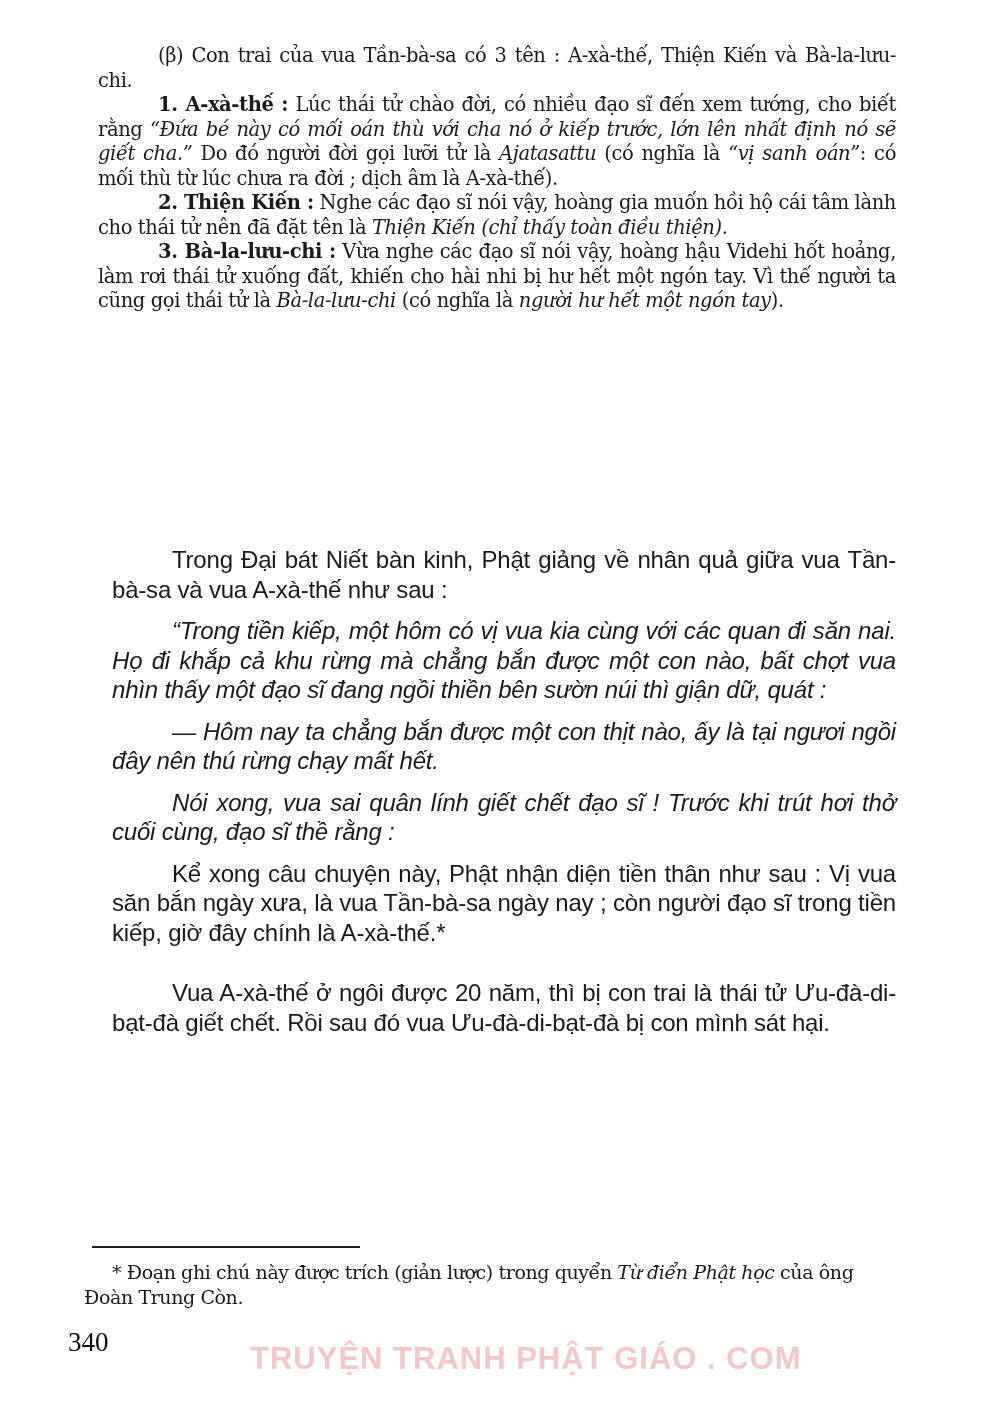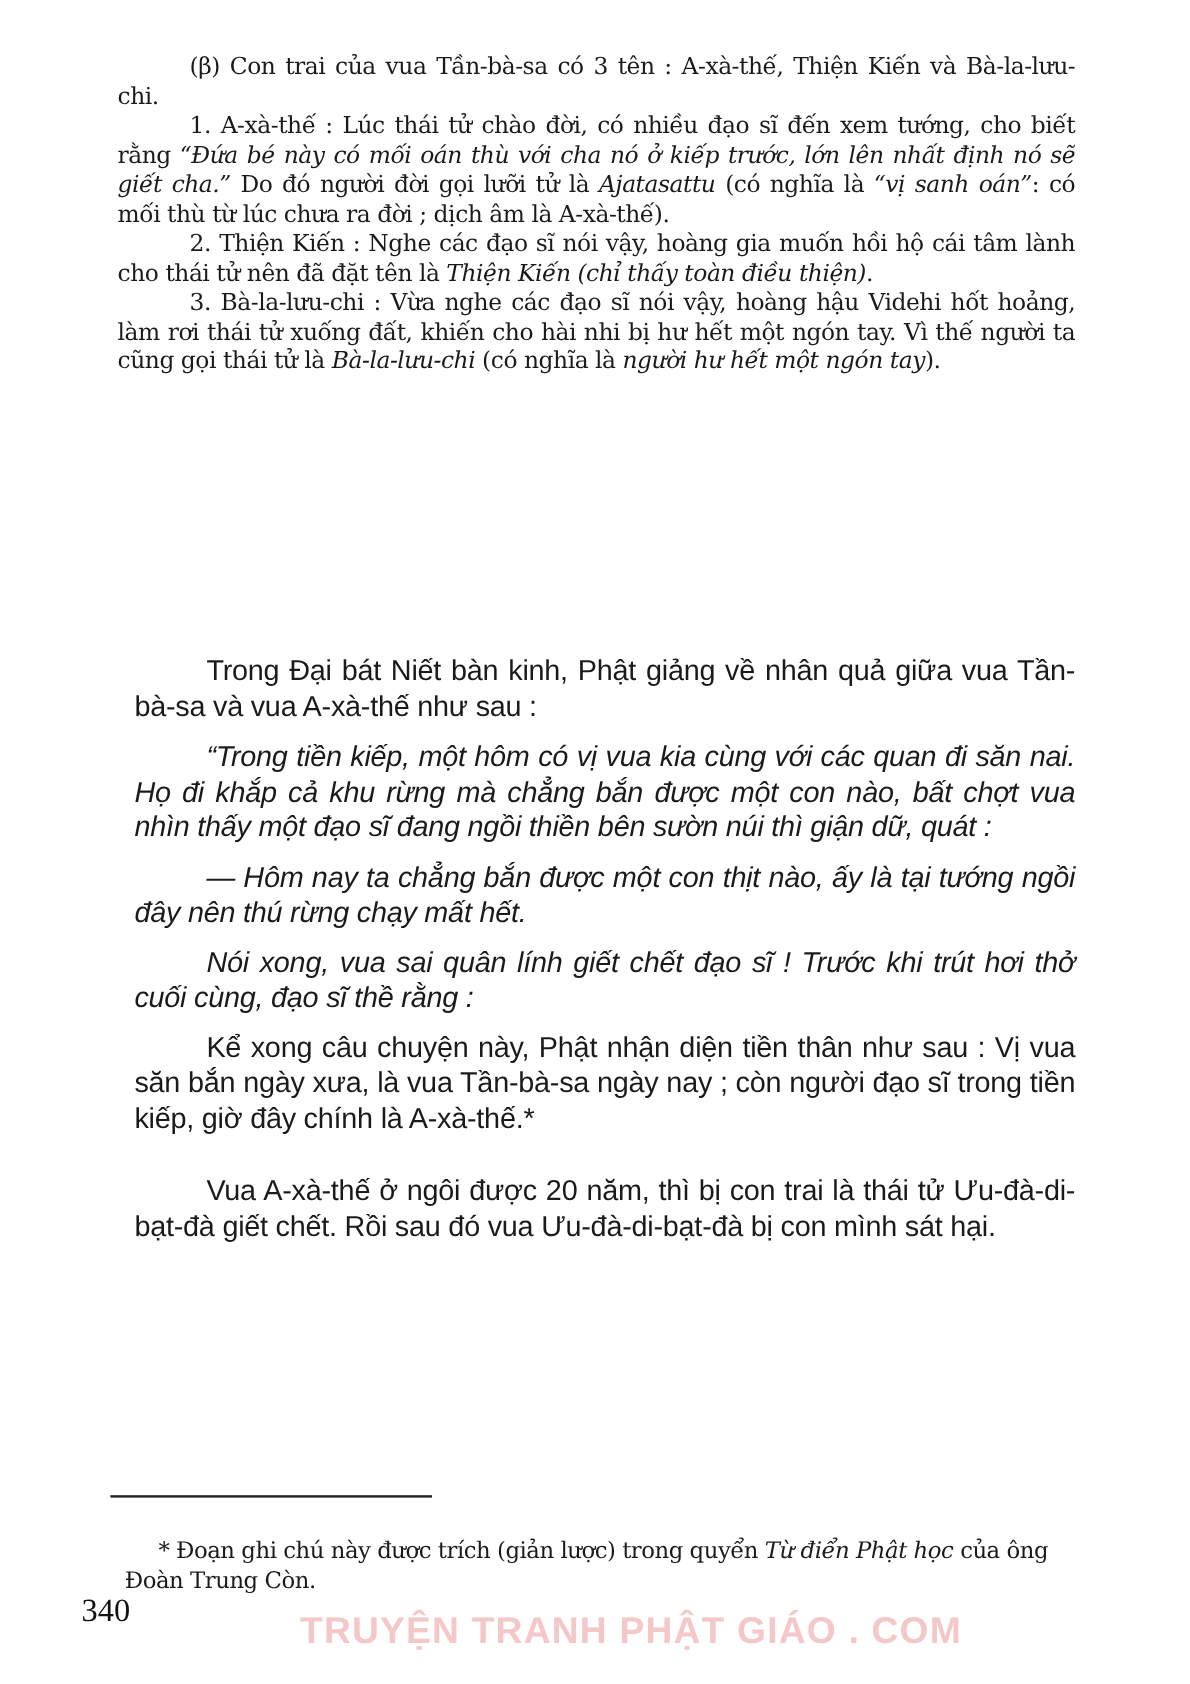--- a/index.html
+++ b/index.html
@@ -10,24 +10,24 @@
   .serif { font-family: "DejaVu Serif", "Liberation Serif", serif; }
   .sans { font-family: "Liberation Sans", "DejaVu Sans", sans-serif; }
   .block { position: absolute; left: 98px; width: 798px; }
   .serif p { font-size: 19.5px; line-height: 24.5px; margin: 0; text-align: justify; letter-spacing: -0.4px; }
   .serif p.ind { text-indent: 60px; }
   .sans p { font-size: 24px; line-height: 29.5px; margin: 0; text-align: justify; letter-spacing: -0.2px; }
   .sans p.ind { text-indent: 60px; }
   .gap-s { margin-top: 9px !important; }
   .gap-m { margin-top: 12px !important; }
   .gap-l { margin-top: 31px !important; }
-  b { font-weight: normal; }
+  b { font-weight: bold; }
   i { font-style: italic; }
   .rule { position: absolute; left: 92px; top: 1246px; width: 268px; height: 1.5px; background: #222; }
-  .footnote { position: absolute; left: 104px; top: 1260px; width: 790px; font-family: "DejaVu Serif", serif; font-size: 19px; line-height: 25px; letter-spacing: -0.4px; margin-top: 20px; }
+  .footnote { position: absolute; left: 84px; top: 1260px; width: 790px; font-family: "DejaVu Serif", serif; font-size: 19px; line-height: 25px; letter-spacing: -0.4px; }
   .footnote p { margin: 0; text-indent: 28px; }
   .pagenum { position: absolute; left: 68px; top: 1327px; font-family: Liberation Serif, serif; font-size: 27px; color: #111; }
   .watermark { position: absolute; left: 250px; top: 1341px; font-family: "Liberation Sans", sans-serif; font-size: 31px; letter-spacing: 1px; font-weight: bold; color: #f4c8c8; }
 </style>
 </head>
 <body>
 
 <div class="block serif" style="top:44px;">
   <p class="ind">(β) Con trai của vua Tần-bà-sa có 3 tên : A-xà-thế, Thiện Kiến và Bà-la-lưu-chi.</p>
 
@@ -41,21 +41,21 @@
 
   <p class="ind">
     <b>3. Bà-la-lưu-chi :</b><span> Vừa nghe các đạo sĩ nói vậy, hoàng hậu Videhi hốt hoảng, làm rơi thái tử xuống đất, khiến cho hài nhi bị hư hết một ngón tay. Vì  thế người ta cũng gọi thái tử là </span><i>Bà-la-lưu-chi</i><span> (có nghĩa là </span><i>người hư hết một ngón tay</i><span>).</span>
   </p>
 
 </div>
 
 <div class="block sans" style="top:545px; left:112px; width:784px;">
   <p class="ind">Trong Đại bát Niết bàn kinh, Phật giảng về nhân quả giữa vua Tần-bà-sa và vua A-xà-thế như  sau :</p>
   <p class="ind gap-m" style="font-style:italic;">“Trong tiền kiếp, một hôm có vị vua kia cùng với các quan đi săn nai. Họ đi khắp cả khu rừng mà chẳng bắn được một con nào, bất chợt vua nhìn thấy một đạo sĩ đang ngồi thiền bên sườn núi thì giận dữ, quát :</p>
-  <p class="ind gap-m" style="font-style:italic;">— Hôm nay ta chẳng bắn được một con thịt nào, ấy là tại tướng ngồi đây nên thú rừng chạy mất hết.</p>
+  <p class="ind gap-m" style="font-style:italic;">— Hôm nay ta chẳng bắn được một con thịt nào, ấy là tại ngươi ngồi đây nên thú rừng chạy mất hết.</p>
   <p class="ind gap-m" style="font-style:italic;">Nói xong, vua sai quân lính giết chết đạo sĩ ! Trước khi trút hơi thở cuối cùng, đạo sĩ thề rằng :</p>
   <p class="ind gap-m">Kể xong câu chuyện này, Phật nhận diện tiền thân như sau : Vị vua săn bắn ngày xưa, là vua Tần-bà-sa ngày nay ; còn người đạo sĩ trong tiền kiếp, giờ đây chính là A-xà-thế.*</p>
   <p class="ind gap-l">Vua A-xà-thế ở ngôi được 20 năm, thì bị con trai là thái tử Ưu-đà-di-bạt-đà giết chết. Rồi sau đó vua Ưu-đà-di-bạt-đà bị con mình sát hại.</p>
 </div>
 
 <div class="rule"></div>
 <div class="footnote">
   <p><span>* Đoạn ghi chú này được trích (giản lược) trong quyển </span><i>Từ điển  Phật học</i><span> của ông Đoàn Trung Còn.</span></p>
 </div>
 

